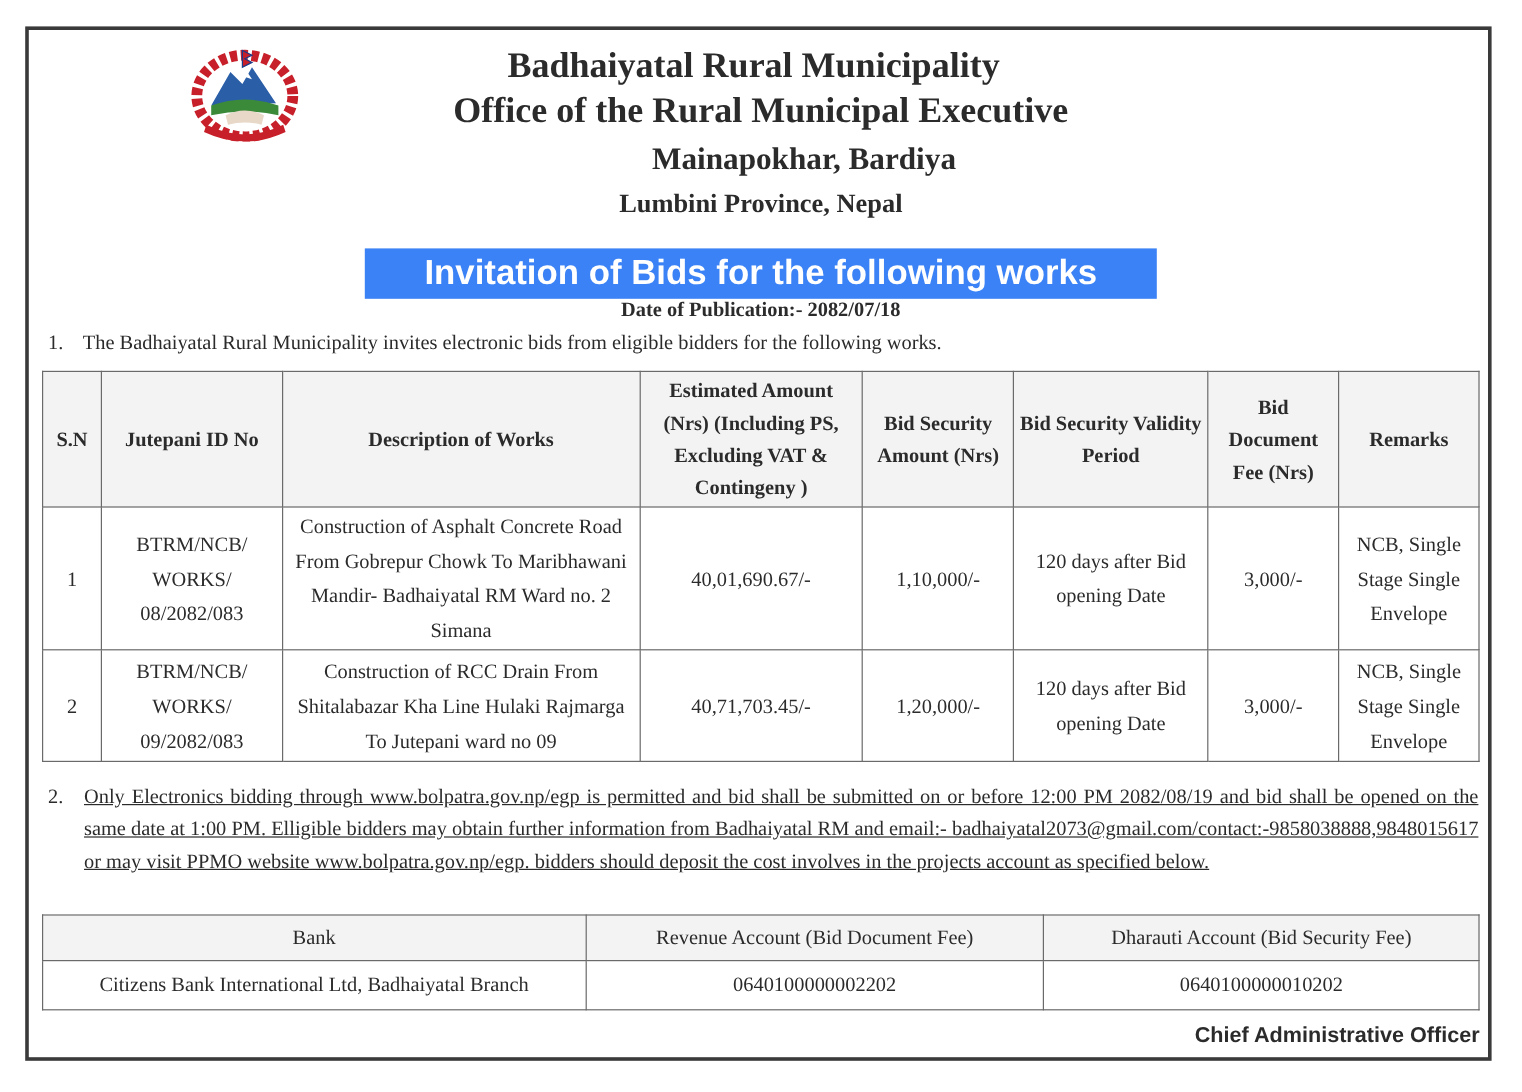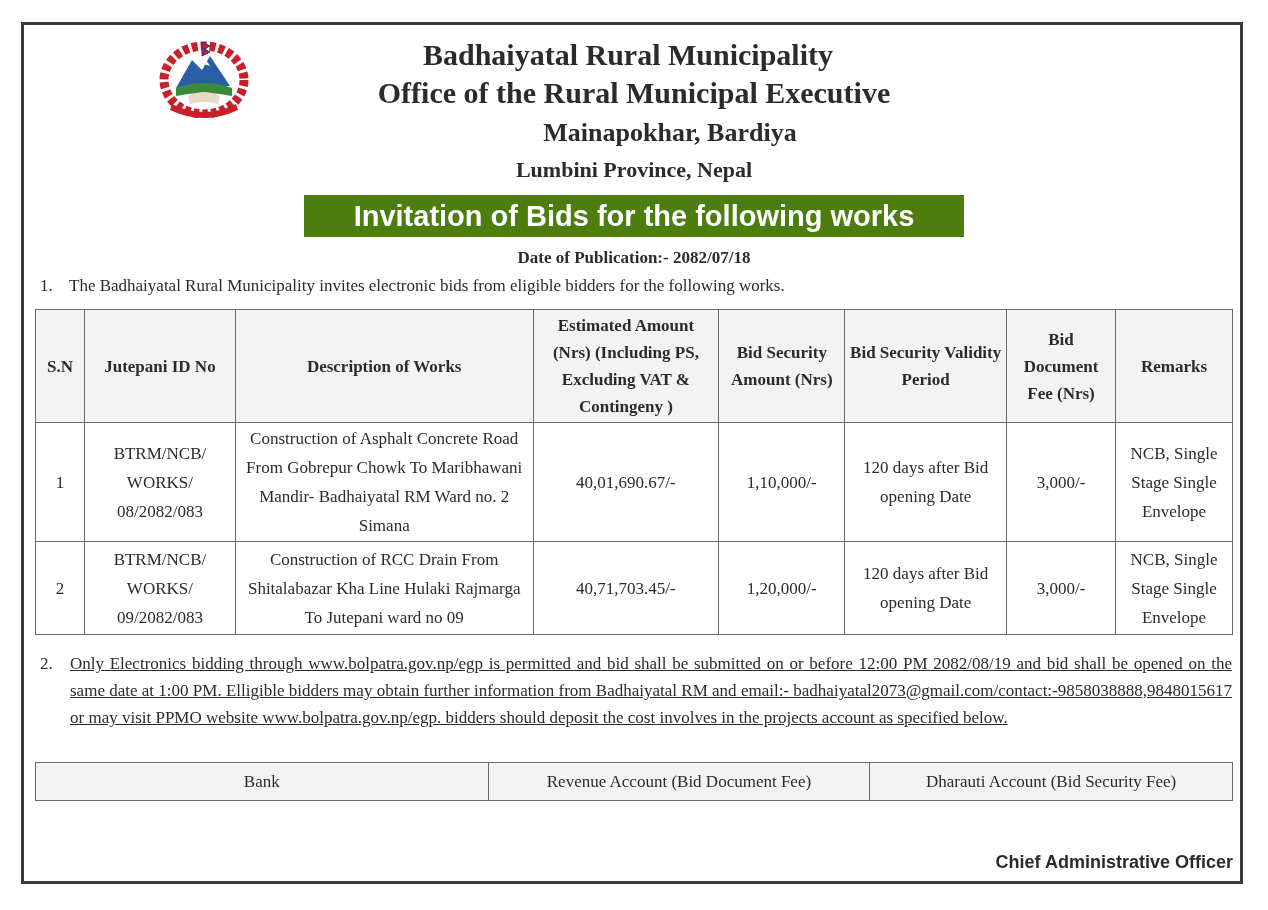--- a/index.html
+++ b/index.html
@@ -6,22 +6,22 @@
   body { width:1268px; height:910px; position:relative; overflow:hidden;
          font-family:"Liberation Serif","DejaVu Serif",serif; color:#2b2b2b; }
   .frame { position:absolute; left:21px; top:22px; width:1222px; height:862px;
            border:3px solid #3a3a3a; box-sizing:border-box; }
   .logo { position:absolute; left:158px; top:38px; width:92px; height:80px; }
   .hdr { position:absolute; left:0; width:1268px; text-align:center; font-weight:bold; }
   .h1 { top:38px; font-size:30px; left:-6px; }
   .h2 { top:76px; font-size:30px; left:0; }
   .h3 { top:118px; font-size:26px; left:0;margin-left:36px; }
   .h4 { top:157px; font-size:22px; left:0; }
-  .banner { position:absolute; left:304px; top:195px; width:660px; height:42px;
-            background:#4d7c0f; color:#ffffff; text-align:center;
+  .banner { position:absolute; left:304px; top:207px; width:660px; height:42px;
+            background:#3b82f6; color:#ffffff; text-align:center;
             font-family:"Liberation Sans","DejaVu Sans",sans-serif; font-weight:bold;
             font-size:29px; line-height:42px; }
   .pubdate { position:absolute; left:0; width:1268px; top:248px; text-align:center;
              font-weight:bold; font-size:17px; }
   .para1 { position:absolute; left:40px; top:276px; font-size:17px; }
   .para1 .num { display:inline-block; width:29px; }
 
   table { border-collapse:collapse; position:absolute; }
   td, th { border:1.5px solid #6a6a6a; text-align:center; vertical-align:middle;
            font-size:17px; line-height:29px; padding:0 4px; }
@@ -128,16 +128,21 @@
       <col style="width:453px">
       <col style="width:382px">
       <col style="width:363px">
     </colgroup>
   <tbody>
       <tr>
     <th>Bank</th>
     <th>Revenue Account (Bid Document Fee)</th>
     <th>Dharauti Account (Bid Security Fee)</th>
   </tr>
+  <tr>
+    <td>Citizens Bank International Ltd, Badhaiyatal Branch</td>
+    <td>0640100000002202</td>
+    <td>0640100000010202</td>
+  </tr>
 </tbody>
   </table>
 
 <div class="sign">Chief Administrative Officer</div>
 
 </body></html>

